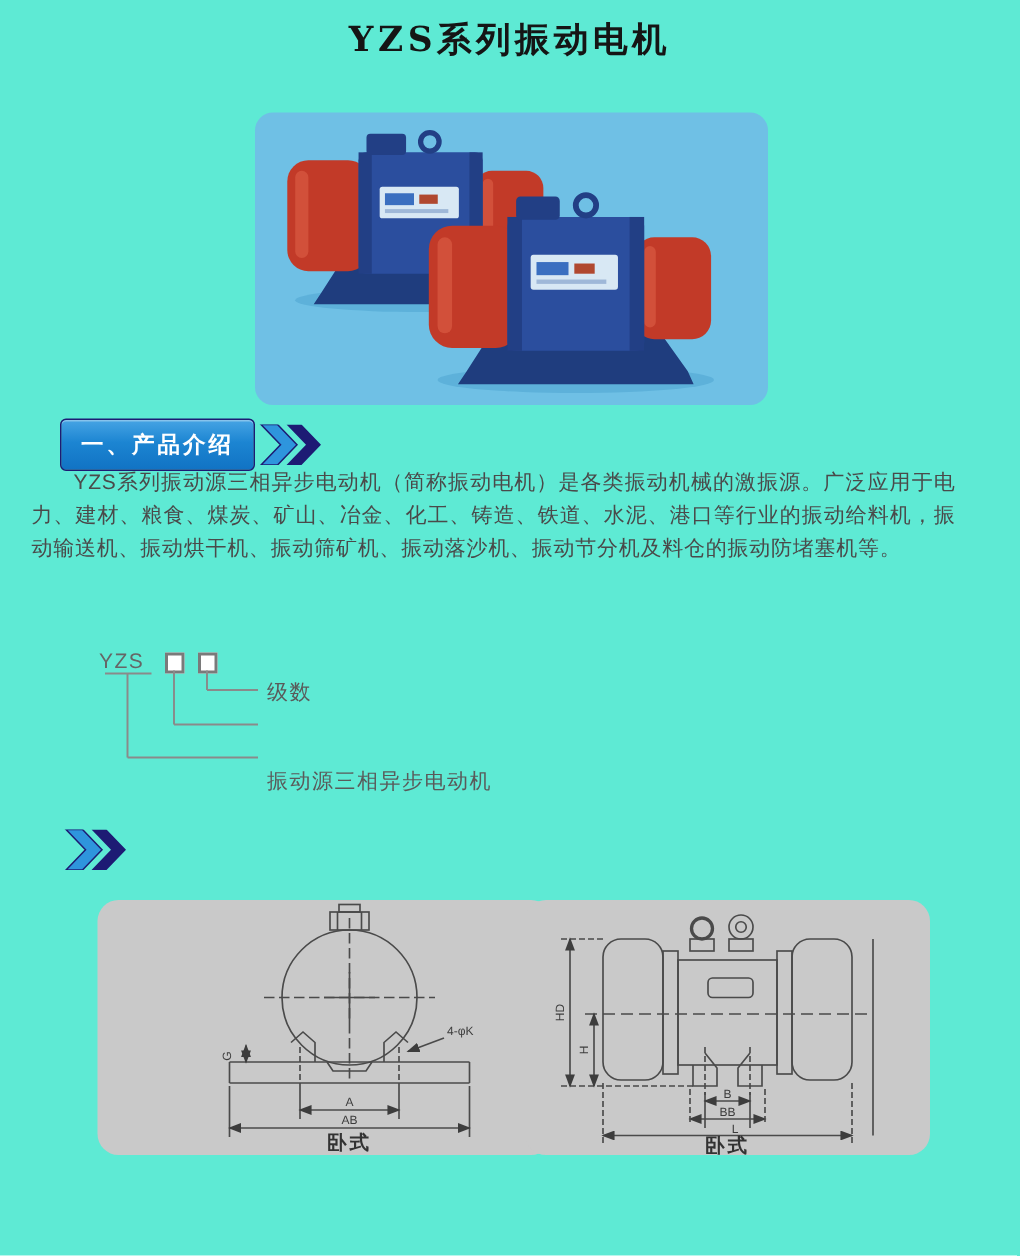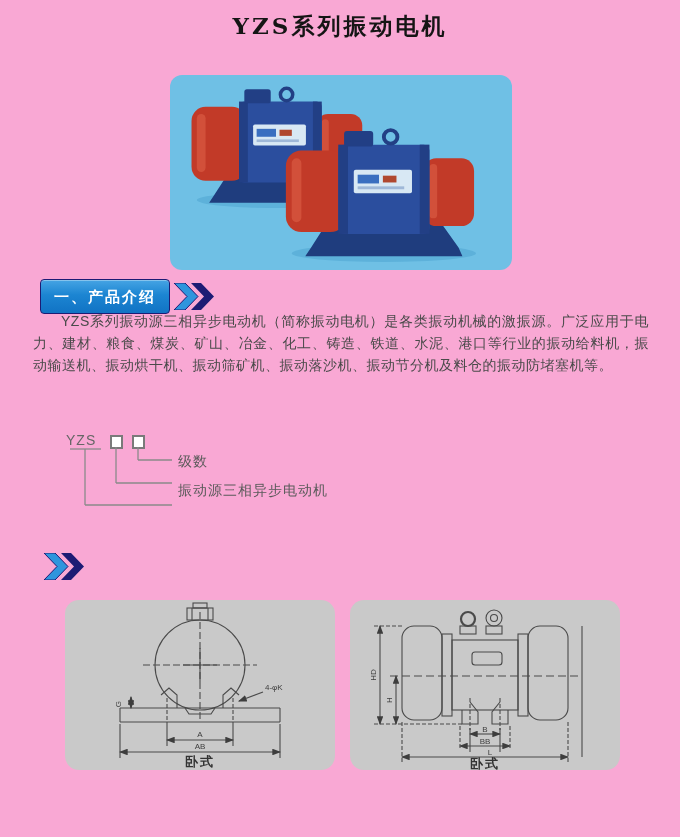--- a/index.html
+++ b/index.html
@@ -1,52 +1,52 @@
 <!DOCTYPE html>
 <html><head>
 <meta charset="utf-8">
 <style>
   html,body{margin:0;padding:0;background:#ffffff;}
-  .page{position:relative;width:680px;height:837px;background:#f9a8d4;overflow:hidden;
+  .page{position:relative;width:680px;height:837px;background:#5eead4;overflow:hidden;
         font-family:"Liberation Sans",sans-serif;}
 
   
   .title{position:absolute;top:11px;left:0;width:100%;text-align:center;
          font-family:"DejaVu Serif",serif;font-size:23px;font-weight:bold;
          color:#151515;letter-spacing:3px;margin:0;}
 
   
   .photo{position:absolute;left:170px;top:75px;width:342px;height:195px;
          background:#6fc0e5;border-radius:12px;overflow:hidden;}
 
   
   .sec{position:absolute;left:40px;display:flex;align-items:center;height:27px;}
   .banner{display:inline-block;background:linear-gradient(180deg,#46a4e4 0%,#1c85d2 45%,#1173c4 100%);
           color:#ffffff;font-size:15px;font-weight:bold;line-height:25px;height:25px;
           padding:4px 13px;border-radius:4px;letter-spacing:2px;border:1px solid #1d1b74;
           box-shadow:inset 0 1px 0 rgba(255,255,255,.35);text-align:right;}
   .chev{margin-left:2px;flex:0 0 auto;}
 
   
-  .intro{position:absolute;left:33px;top:310px;width:616px;margin:0;
+  .intro{position:absolute;left:21px;top:310px;width:616px;margin:0;
          font-size:14px;line-height:22px;color:#4a4a4a;text-indent:2em;
          text-align:justify;letter-spacing:0.5px;}
 
   
   .model{position:absolute;left:60px;top:432px;width:330px;height:105px;color:#666;}
   .model .yzs{position:absolute;left:6px;top:0;font-size:14px;letter-spacing:1px;color:#666;}
   .mbox{position:absolute;top:3px;width:9px;height:10px;border:2px solid #7a7a7a;background:#fff;}
   .mbox.b1{left:50px;} .mbox.b2{left:72px;}
   .mlines{position:absolute;left:0;top:0;}
   .mlabel{position:absolute;left:118px;font-size:14px;color:#5a5a5a;letter-spacing:1px;white-space:nowrap;font-family:Liberation Serif, serif;}
-  .ml1{top:21px;} .ml2{top:44px;} .ml3{top:50px;text-align:right;}
+  .ml1{top:21px;} .ml2{top:44px;} .ml3{top:80px;text-align:right;}
 
   
   .dbox{position:absolute;top:600px;width:270px;height:170px;background:#c9c9c9;border-radius:14px;}
-  .dbox.left{left:65px;} .dbox.right{left:350px;}
+  .dbox.left{left:65px;padding-left:33px;} .dbox.right{left:350px;}
   .dbox svg{display:block;}
   .dim{font-size:8px;fill:#3d3d3d;font-family:"Liberation Sans",sans-serif;}
   .cap{font-size:13px;font-weight:bold;fill:#333;font-family:"Liberation Sans",sans-serif;letter-spacing:2px;}
 </style>
 </head>
 <body>
 
 <div class="page">
 
   <h1 class="title">YZS系列振动电机</h1>

